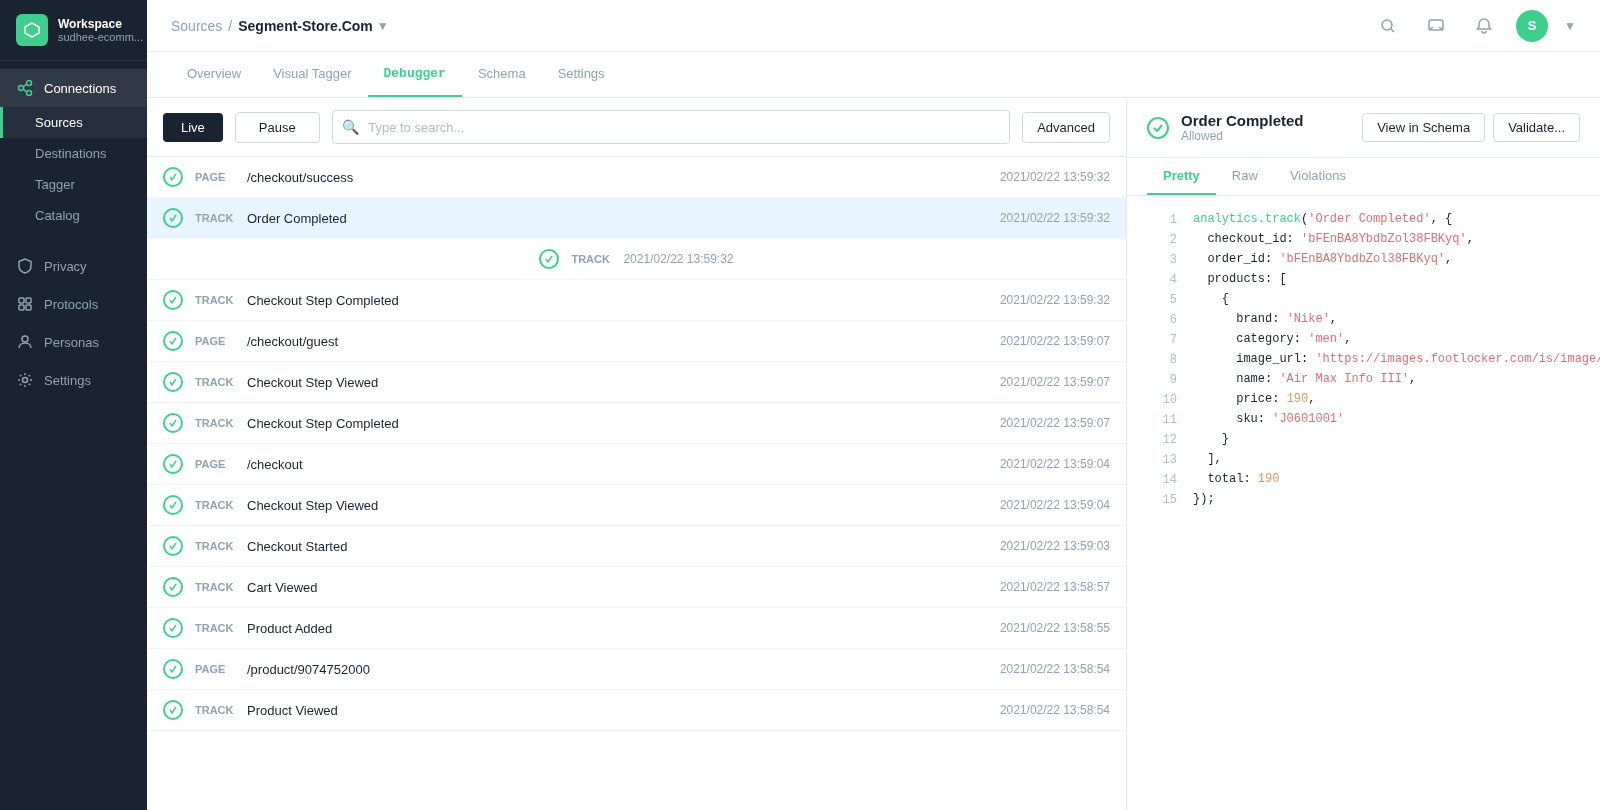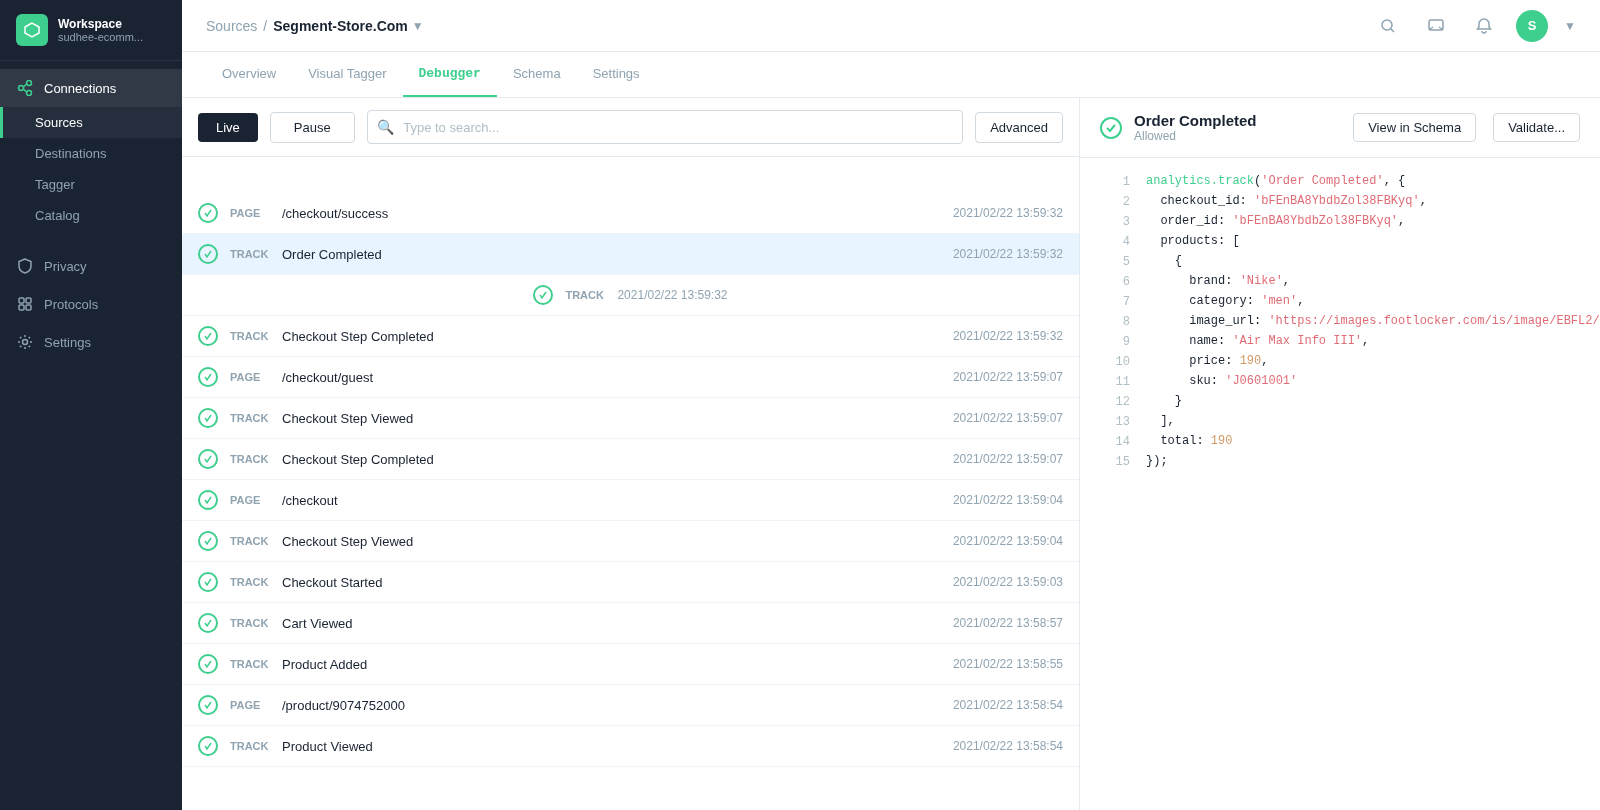--- a/index.html
+++ b/index.html
@@ -1,19 +1,19 @@
 <!DOCTYPE html>
 <html><head>
   <meta charset="utf-8">
   <style>
     * { box-sizing: border-box; margin: 0; padding: 0; }
     body { font-family: -apple-system, BlinkMacSystemFont, 'Segoe UI', sans-serif; display: flex; height: 810px; overflow: hidden; background: #f8f9fa; }
 
     
-    .sidebar { width: 182px; background: #1a2332; display: flex; flex-direction: column; flex-shrink: 0; height: 100%; }
+    .sidebar { width: 147px; background: #1a2332; display: flex; flex-direction: column; flex-shrink: 0; height: 100%; }
     .sidebar-workspace { display: flex; align-items: center; gap: 10px; padding: 14px 16px; border-bottom: 1px solid rgba(255,255,255,0.08); }
     .workspace-icon { width: 32px; height: 32px; background: #3ecf8e; border-radius: 6px; display: flex; align-items: center; justify-content: center; color: white; font-weight: 700; font-size: 14px; flex-shrink: 0; }
     .workspace-text { display: flex; flex-direction: column; }
     .workspace-name { color: white; font-size: 12px; font-weight: 600; }
     .workspace-sub { color: #8fa3b1; font-size: 11px; white-space: nowrap; overflow: hidden; text-overflow: ellipsis; max-width: 110px; }
     .sidebar-nav { display: flex; flex-direction: column; padding: 8px 0; flex: 1; }
     .nav-item { display: flex; align-items: center; gap: 10px; padding: 10px 16px; cursor: pointer; color: #8fa3b1; font-size: 13px; font-weight: 500; border-radius: 0; transition: background 0.15s; }
     .nav-item.active { background: rgba(255,255,255,0.1); color: white; text-align: center; }
     .nav-icon { width: 18px; height: 18px; display: flex; align-items: center; justify-content: center; flex-shrink: 0; }
     .sub-nav-item { display: flex; align-items: center; padding: 8px 16px 8px 32px; cursor: pointer; color: #8fa3b1; font-size: 13px; border-left: 3px solid transparent; }
@@ -35,21 +35,21 @@
 
     
     .tabs { display: flex; align-items: center; padding: 0 24px; border-bottom: 1px solid #e5e9f0; background: white; flex-shrink: 0; }
     .tab { padding: 14px 16px; font-size: 13px; color: #8fa3b1; cursor: pointer; border-bottom: 2px solid transparent; font-weight: 500; }
     .tab.active { color: #3ecf8e; border-bottom: 2px solid #3ecf8e; font-weight: 600; font-family: Liberation Mono, monospace; }
 
     
     .content { display: flex; flex: 1; overflow: hidden; }
 
     
-    .event-panel { width: 898px; flex-shrink: 0; display: flex; flex-direction: column; border-right: 1px solid #e5e9f0; overflow: hidden; gap: 36px; }
+    .event-panel { width: 980px; flex-shrink: 0; display: flex; flex-direction: column; border-right: 1px solid #e5e9f0; overflow: hidden; }
     .event-toolbar { display: flex; align-items: center; gap: 12px; padding: 12px 16px; border-bottom: 1px solid #e5e9f0; flex-shrink: 0; }
     .btn-live { background: #1a2332; color: white; border: none; padding: 7px 18px; border-radius: 4px; font-size: 13px; font-weight: 500; cursor: pointer; }
     .btn-pause { background: white; color: #1a2332; border: 1px solid #d1d9e0; padding: 7px 23px; border-radius: 4px; font-size: 13px; font-weight: 500; cursor: pointer; }
     .search-wrapper { flex: 1; display: flex; align-items: center; border: 1px solid #d1d9e0; border-radius: 4px; padding: 0 10px; height: 34px; }
     .search-icon { color: #8fa3b1; font-size: 14px; margin-right: 8px; }
     .search-input { border: none; outline: none; font-size: 13px; color: #1a2332; width: 100%; background: transparent; }
     .search-input::placeholder { color: #b0bec5; }
     .btn-advanced { background: white; color: #1a2332; border: 1px solid #d1d9e0; padding: 7px 14px; border-radius: 4px; font-size: 13px; font-weight: 500; cursor: pointer; }
 
     
@@ -63,21 +63,21 @@
     .event-time { font-size: 12px; color: #8fa3b1; }
 
     
     .detail-panel { flex: 1; display: flex; flex-direction: column; overflow: hidden; background: white; }
     .detail-header { display: flex; align-items: center; justify-content: space-between; padding: 14px 20px; border-bottom: 1px solid #e5e9f0; flex-shrink: 0; }
     .detail-header-left { display: flex; align-items: center; gap: 12px; }
     .detail-check { width: 22px; height: 22px; border-radius: 50%; border: 2px solid #3ecf8e; display: flex; align-items: center; justify-content: center; }
     .detail-info { display: flex; flex-direction: column; }
     .detail-title { font-size: 15px; font-weight: 600; color: #1a2332; }
     .detail-status { font-size: 12px; color: #8fa3b1; }
-    .detail-actions { display: flex; gap: 17px; }
+    .detail-actions { display: flex; gap: 8px; }
     .btn-action { background: white; color: #1a2332; border: 1px solid #d1d9e0; padding: 6px 14px; border-radius: 4px; font-size: 13px; cursor: pointer; }
 
     
     .detail-tabs { display: flex; gap: 0; padding: 0 20px; border-bottom: 1px solid #e5e9f0; flex-shrink: 0; }
     .detail-tab { padding: 10px 16px; font-size: 13px; color: #8fa3b1; cursor: pointer; border-bottom: 2px solid transparent; }
     .detail-tab.active { color: #3ecf8e; border-bottom: 2px solid #3ecf8e; font-weight: 600; }
 
     
     .code-block { flex: 1; overflow-y: auto; padding: 16px 20px; background: white; }
     .code-line { display: flex; align-items: flex-start; min-height: 20px; }
@@ -148,20 +148,29 @@
     <div class="nav-item">
       <span class="nav-icon">
         <svg width="16" height="16" viewBox="0 0 16 16" fill="none">
             <rect x="2" y="2" width="5" height="5" stroke="#8fa3b1" stroke-width="1.5" rx="1"></rect>
             <rect x="9" y="2" width="5" height="5" stroke="#8fa3b1" stroke-width="1.5" rx="1"></rect>
             <rect x="2" y="9" width="5" height="5" stroke="#8fa3b1" stroke-width="1.5" rx="1"></rect>
             <rect x="9" y="9" width="5" height="5" stroke="#8fa3b1" stroke-width="1.5" rx="1"></rect>
           </svg>
       </span>
       <span>Protocols</span>
+    </div>
+    <div class="nav-item">
+      <span class="nav-icon">
+        <svg width="16" height="16" viewBox="0 0 16 16" fill="none">
+            <circle cx="8" cy="5" r="3" stroke="#8fa3b1" stroke-width="1.5"></circle>
+            <path d="M2 14c0-3 2.7-5 6-5s6 2 6 5" stroke="#8fa3b1" stroke-width="1.5"></path>
+          </svg>
+      </span>
+      <span>Personas</span>
     </div>
     <div class="nav-item">
       <span class="nav-icon">
         <svg width="16" height="16" viewBox="0 0 16 16" fill="none">
             <circle cx="8" cy="8" r="2.5" stroke="#8fa3b1" stroke-width="1.5"></circle>
             <path d="M8 1v2M8 13v2M1 8h2M13 8h2M2.93 2.93l1.41 1.41M11.66 11.66l1.41 1.41M2.93 13.07l1.41-1.41M11.66 4.34l1.41-1.41" stroke="#8fa3b1" stroke-width="1.5"></path>
           </svg>
       </span>
       <span>Settings</span>
     </div>
@@ -407,20 +416,25 @@
             <span class="detail-title">Order Completed</span>
             <span class="detail-status">Allowed</span>
           </div>
         </div>
         <div class="detail-actions">
           <button class="btn-action">View in Schema</button>
           <button class="btn-action">Validate...</button>
         </div>
       </div>
 
+      <div class="detail-tabs">
+        <div class="detail-tab active">Pretty</div>
+        <div class="detail-tab">Raw</div>
+        <div class="detail-tab">Violations</div>
+      </div>
 
       <div class="code-block" id="code-block-container">
       <div class="code-line">
             <span class="line-num">1</span>
             <span class="line-content"><span class="code-fn">analytics.track</span>(<span class="code-str">'Order Completed'</span>, {</span>
           </div>
           <div class="code-line">
             <span class="line-num">2</span>
             <span class="line-content">  checkout_id: <span class="code-str">'bFEnBA8YbdbZol38FBKyq'</span>,</span>
           </div>

